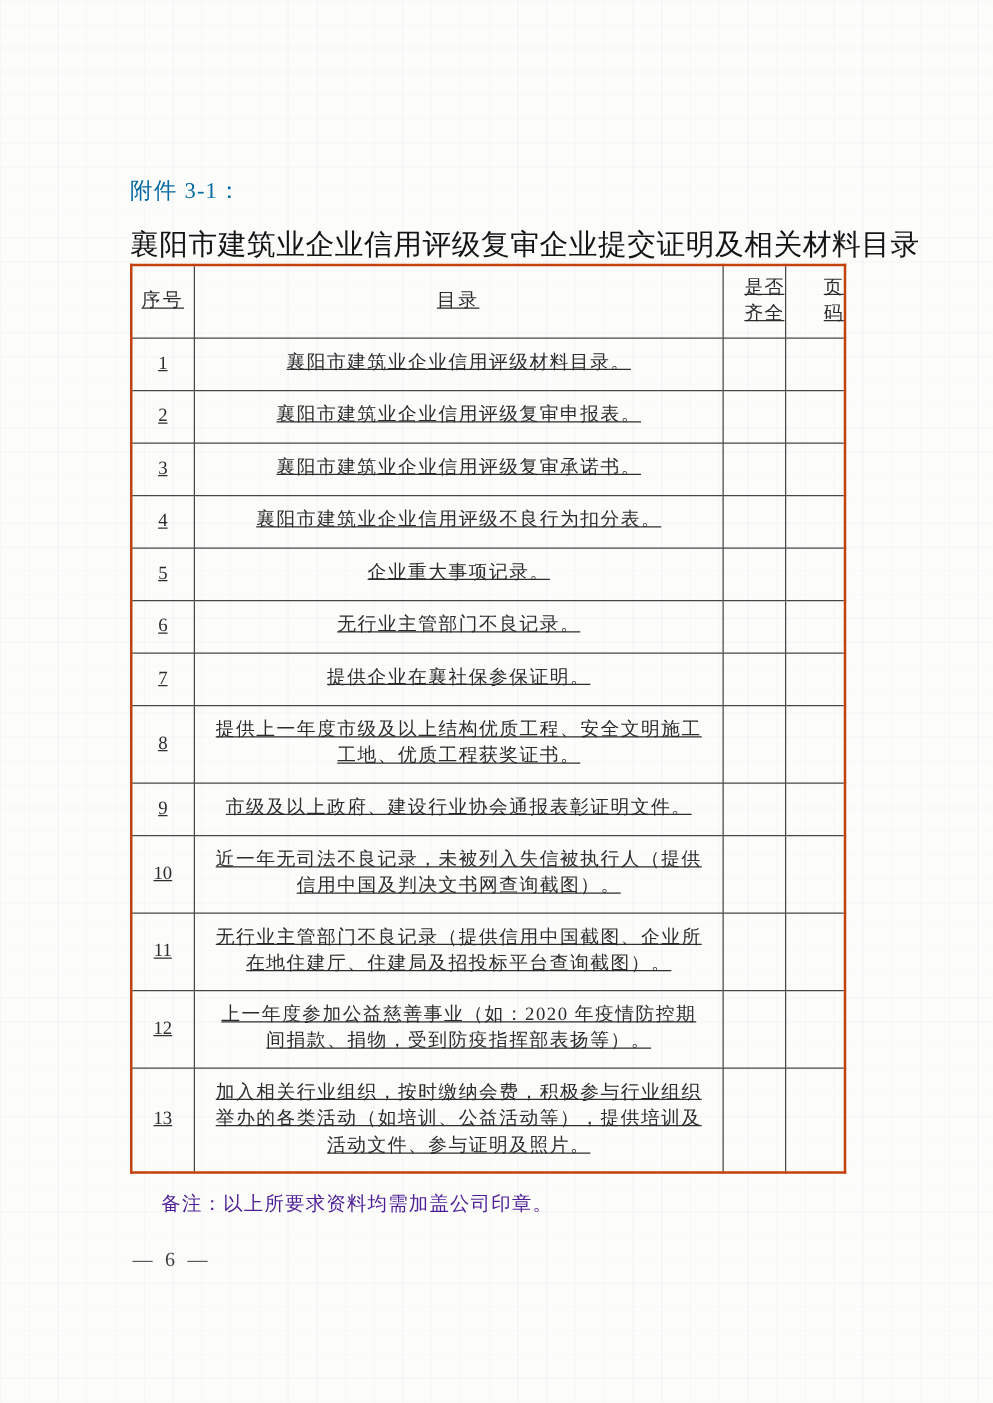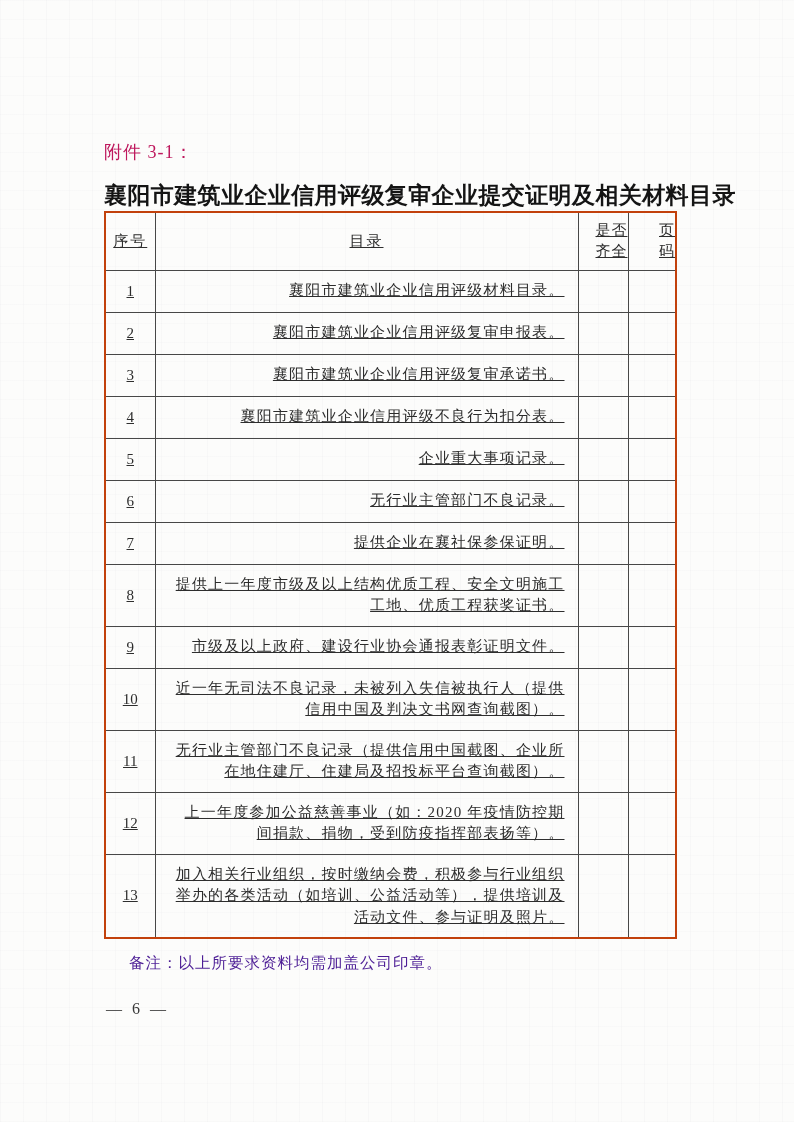--- a/index.html
+++ b/index.html
@@ -15,26 +15,26 @@
   }
   .sheet {
     position: relative;
     width: 794px;
     height: 1122px;
     padding: 140px 0 0 104px;
   }
   .attachment {
     font-size: 18px;
     letter-spacing: 1px;
-    color: #be185d;
+    color: #0369a1;
   }
   .title {
     margin-top: 16px;
     font-size: 23px;
-    font-weight: bold;
+    font-weight: normal;
     letter-spacing: 0.4px;
     color: #141414;
     white-space: nowrap;
   }
   table.catalog {
     width: 571px;
     border-collapse: collapse;
     border: 2px solid #c2410c;
     table-layout: fixed;
     text-decoration: underline;
@@ -60,21 +60,21 @@
   tbody td { height: 42px; font-size: 15px; color: #2c2c2c; }
   tbody td.c-no {
     text-align: center;
     font-family: "Liberation Serif", "DejaVu Serif", serif;
     letter-spacing: 0;
   }
   tbody td.c-cat {
     padding: 9px 13px 9px 14px;
     line-height: 21.5px;
     letter-spacing: 1.2px;
-    text-align: right;
+    text-align: center;
   }
   .note {
     margin-top: 14px;
     padding-left: 25px;
     font-size: 15.5px;
     letter-spacing: 1px;
     color: #4c1d95;
   }
   .pagenum {
     margin-top: 26px;

